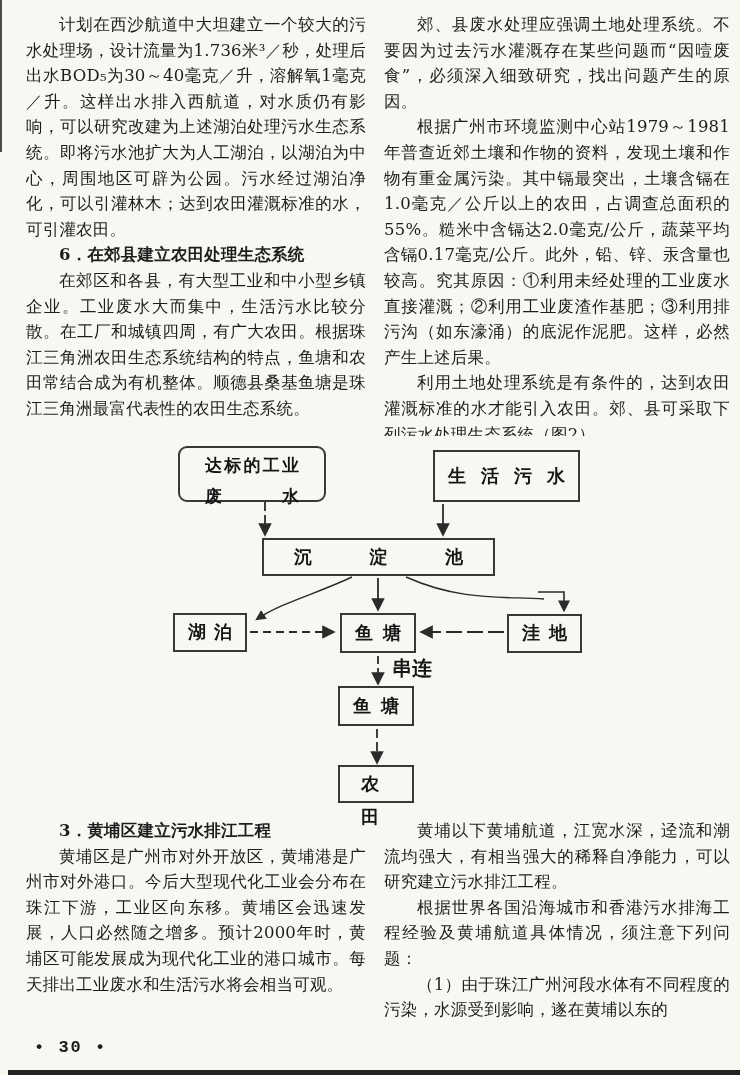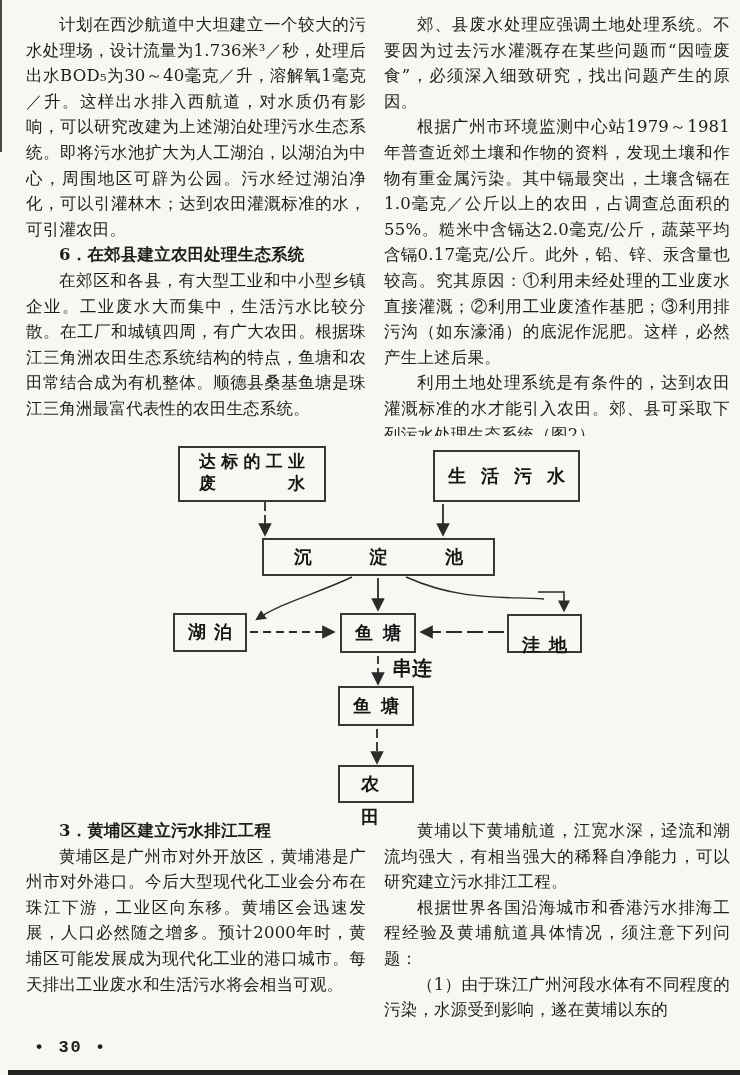--- a/index.html
+++ b/index.html
@@ -40,26 +40,26 @@
     position:absolute;
     box-sizing:border-box;
     border:2px solid #383838;
     font-weight:700;
     font-size:18px;
     color:#161616;
     text-align:justify;
     text-align-last:justify;
     background:transparent;
   }
-  .n-industrial{left:178px;top:10px;width:148px;height:56px;padding:2px 19px;line-height:22px;font-size:17px;white-space:pre-line;}
+  .n-industrial{left:178px;top:10px;width:148px;height:56px;padding:2px 25px;line-height:31px;font-size:17px;white-space:pre-line;border-radius:9px;}
   .n-domestic{left:433px;top:14px;width:147px;height:52px;padding:0 13px;line-height:47px;}
   .n-settling{left:262px;top:102px;width:233px;height:38px;padding:0 30px;line-height:33px;}
   .n-lake{left:173px;top:177px;width:74px;height:39px;padding:0 13px;line-height:34px;}
   .n-fishpond1{left:340px;top:177px;width:76px;height:40px;padding:0 13px;line-height:35px;}
-  .n-lowland{left:507px;top:178px;width:75px;height:39px;padding:12px 13px;line-height:34px;}
+  .n-lowland{left:507px;top:178px;width:75px;height:39px;padding:0 13px;line-height:34px;}
   .n-fishpond2{left:338px;top:250px;width:76px;height:40px;padding:0 13px;line-height:35px;}
   .n-farmland{left:338px;top:329px;width:76px;height:38px;padding:0 21px;line-height:33px;}
   .serial-label{
     position:absolute;left:392px;top:219px;
     font-size:20px;font-weight:700;color:#161616;
   }
   .fig-caption{
     position:absolute;left:68px;top:300px;
     font-size:18px;font-weight:700;color:#161616;
   }

